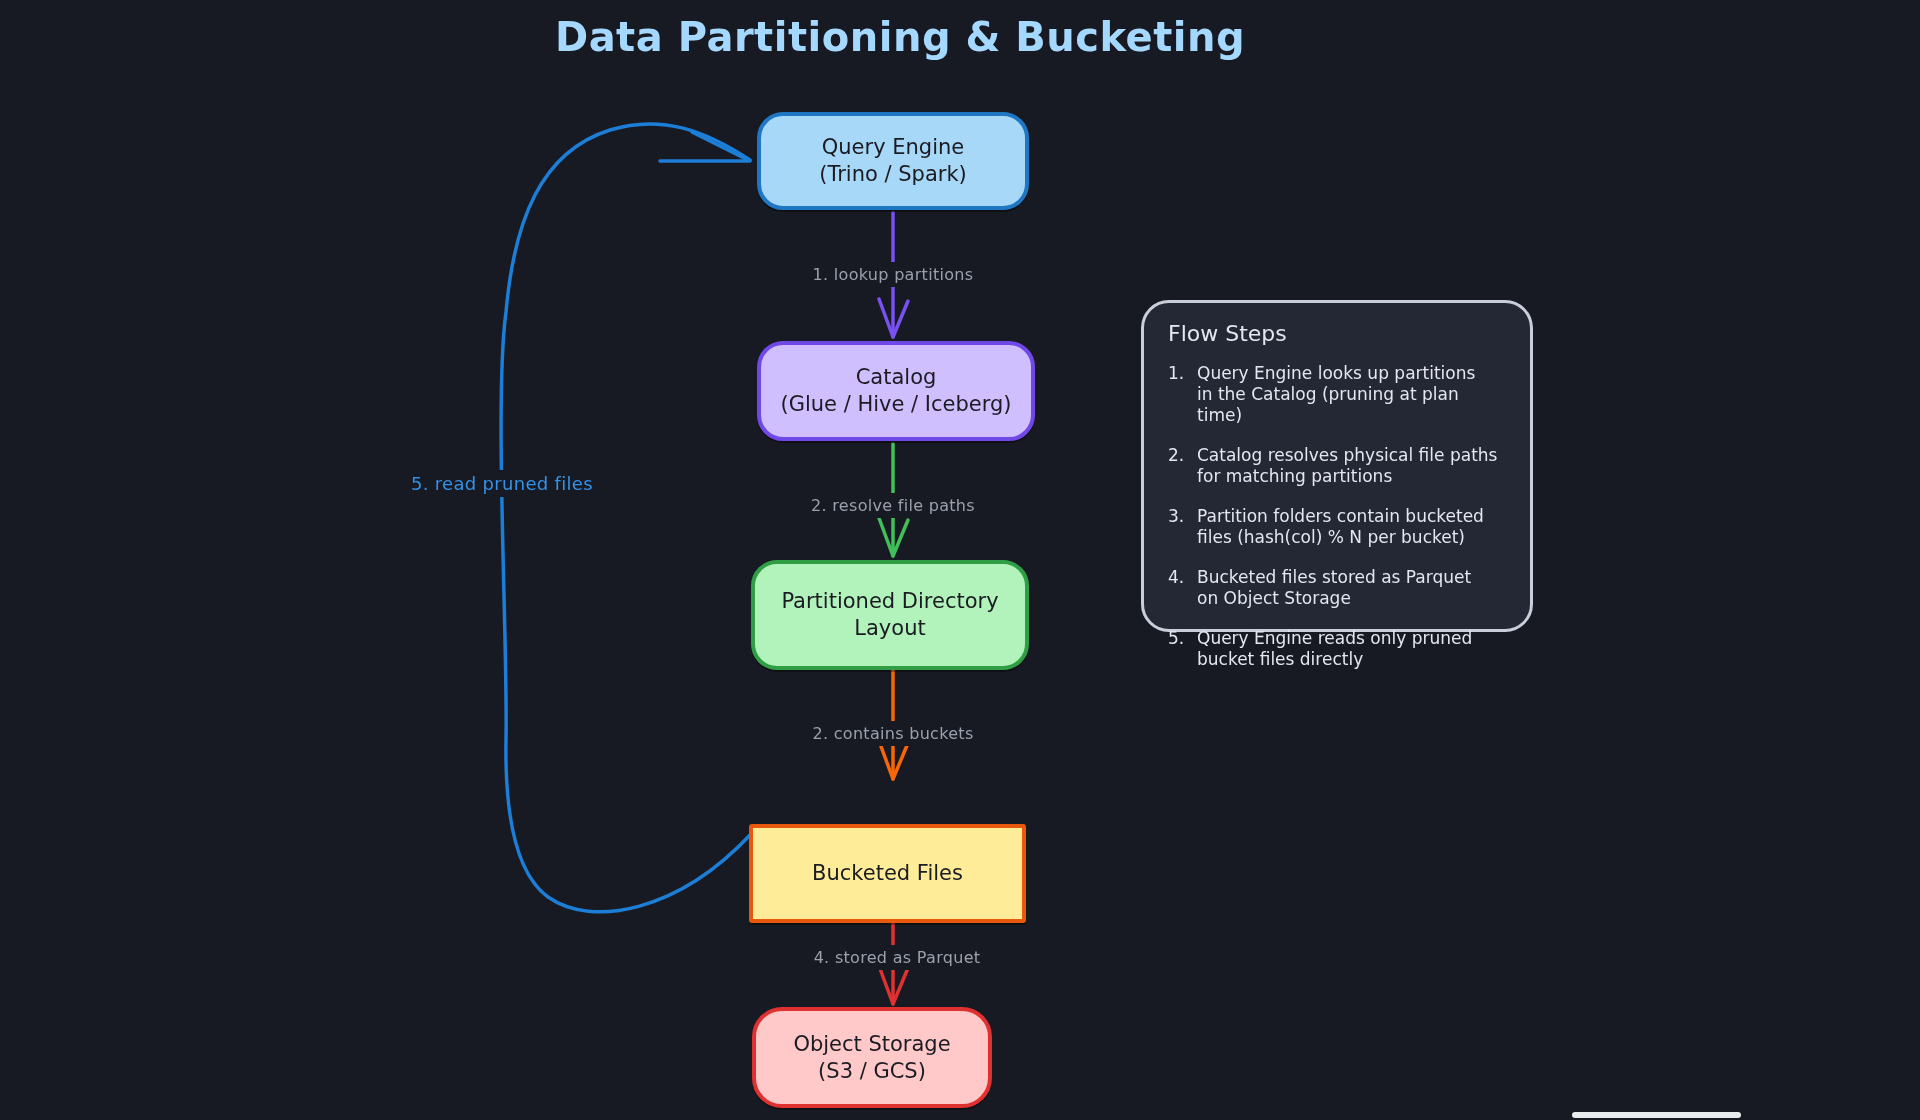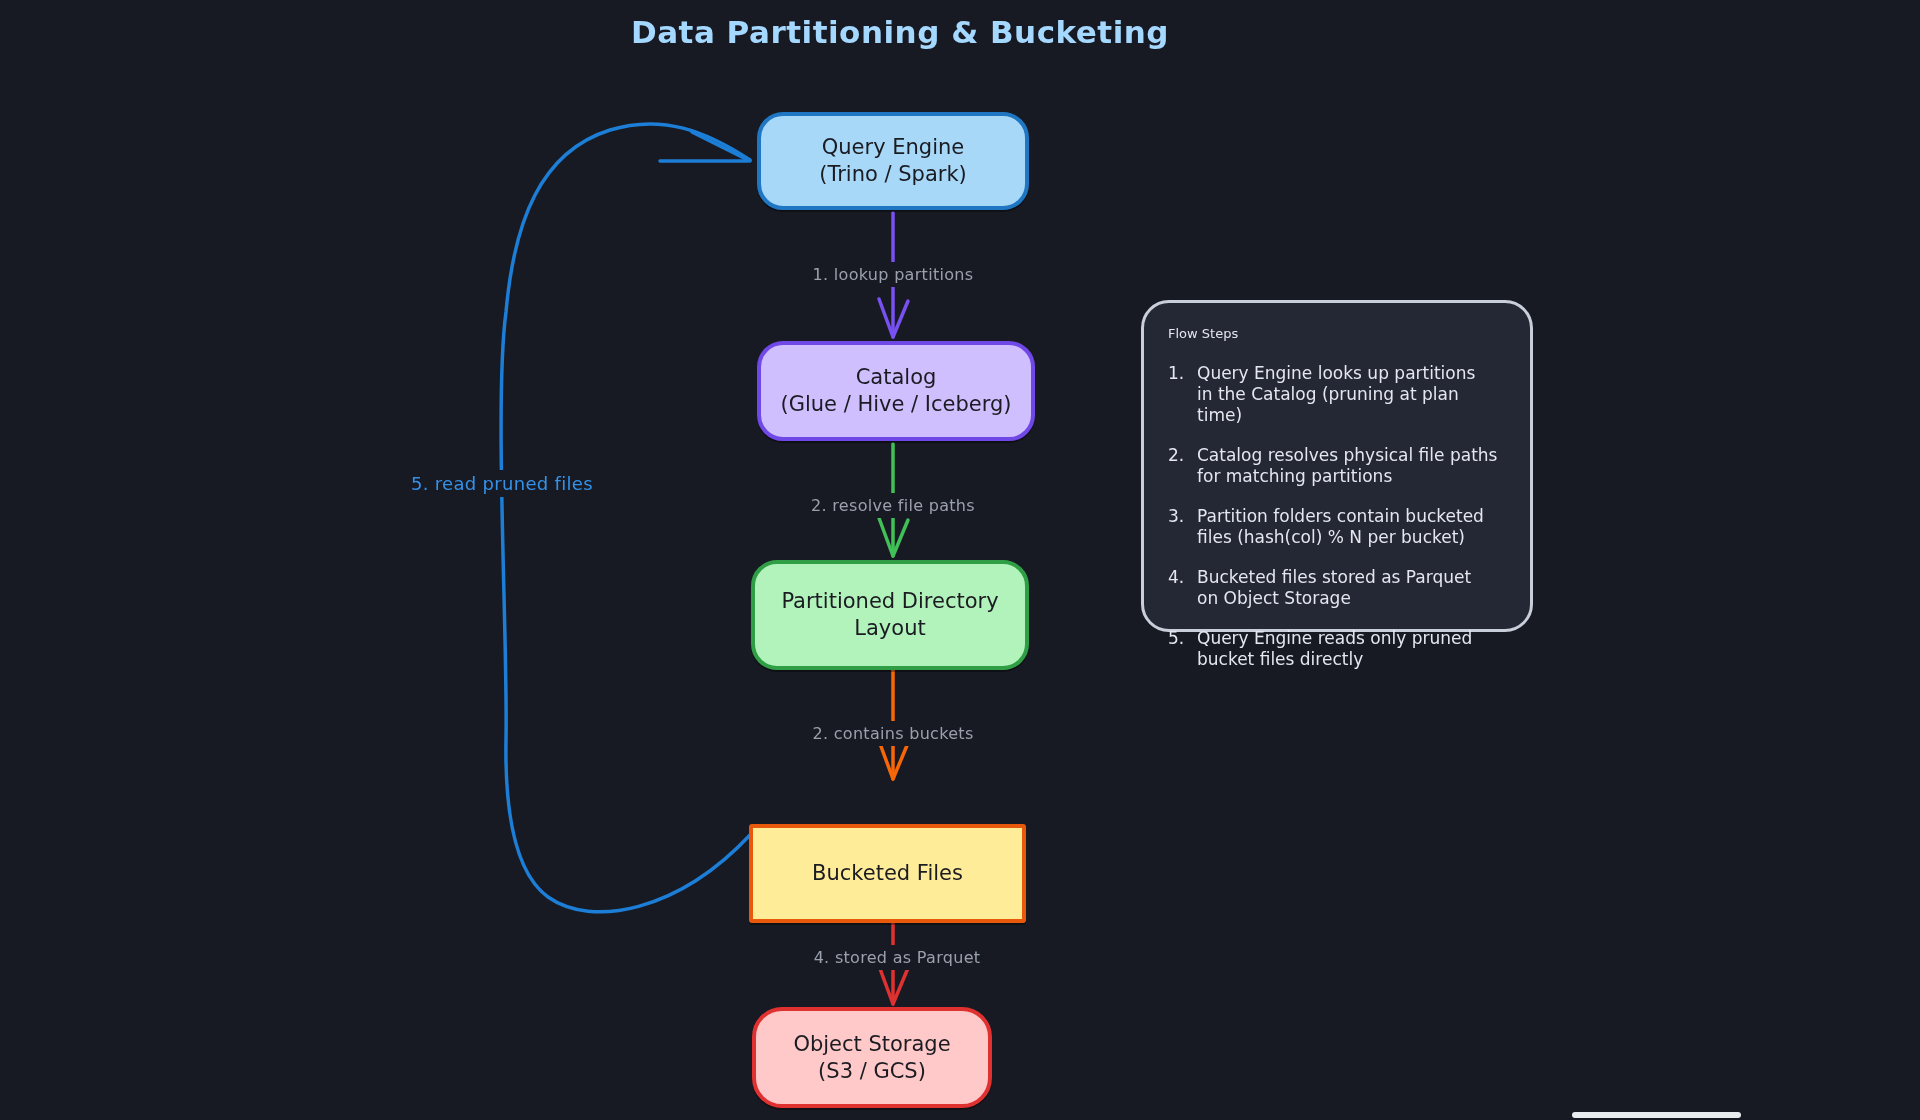--- a/index.html
+++ b/index.html
@@ -11,21 +11,21 @@
     --panel_border:#c9cfda;
     --panel_text:#e4e7ef;
     --return_label_blue:#3391e8;
     --scrollbar:#e9ecef;
   }
   *{margin:0;padding:0;box-sizing:border-box;}
   body{background:var(--background);font-family:"DejaVu Sans",sans-serif;}
   .canvas{position:relative;width:1920px;height:1120px;background:var(--background);overflow:hidden;}
   .title{
     position:absolute;top:14px;left:0;width:1800px;text-align:center;
-    color:var(--title_blue);font-size:31px;font-weight:bold;letter-spacing:.5px;
+    color:var(--title_blue);font-size:40px;font-weight:bold;letter-spacing:.5px;
   }
   svg.edges{position:absolute;left:0;top:0;pointer-events:none;}
   .node{
     position:absolute;display:flex;flex-direction:column;align-items:center;justify-content:center;
     color:var(--node_text);font-size:21px;line-height:27px;text-align:center;
     border:4px solid #000;border-radius:26px;box-shadow:0 2px 0 rgba(0,0,0,.35);
   }
   .node.square{border-radius:3px;}
   .node-query-engine{left:757px;top:112px;width:272px;height:98px;}
   .node-catalog{left:757px;top:341px;width:278px;height:100px;}
@@ -41,21 +41,21 @@
     position:absolute;left:402px;top:470px;transform:none;
     color:var(--return_label_blue);background:var(--background);
     font-size:18px;padding:3px 9px;white-space:nowrap;
   }
   .panel{
     position:absolute;left:1141px;top:300px;width:392px;height:332px;
     background:var(--panel_fill);border:3px solid var(--panel_border);border-radius:28px;
     color:var(--panel_text);padding:20px 24px 0 24px;overflow:visible;
     font-size:17px;line-height:21px;
   }
-  .panel-title{font-size:13px;margin-bottom:4px;}
+  .panel-title{font-size:22px;margin-bottom:4px;}
   .step{display:flex;gap:9px;margin-top:19px;}
   .step-num{min-width:20px;}
   .hscrollbar{
     position:absolute;left:1572px;top:1112px;width:169px;height:6px;
     background:var(--scrollbar);border-radius:3px;
   }
 </style>
 </head>
 <body>
 

